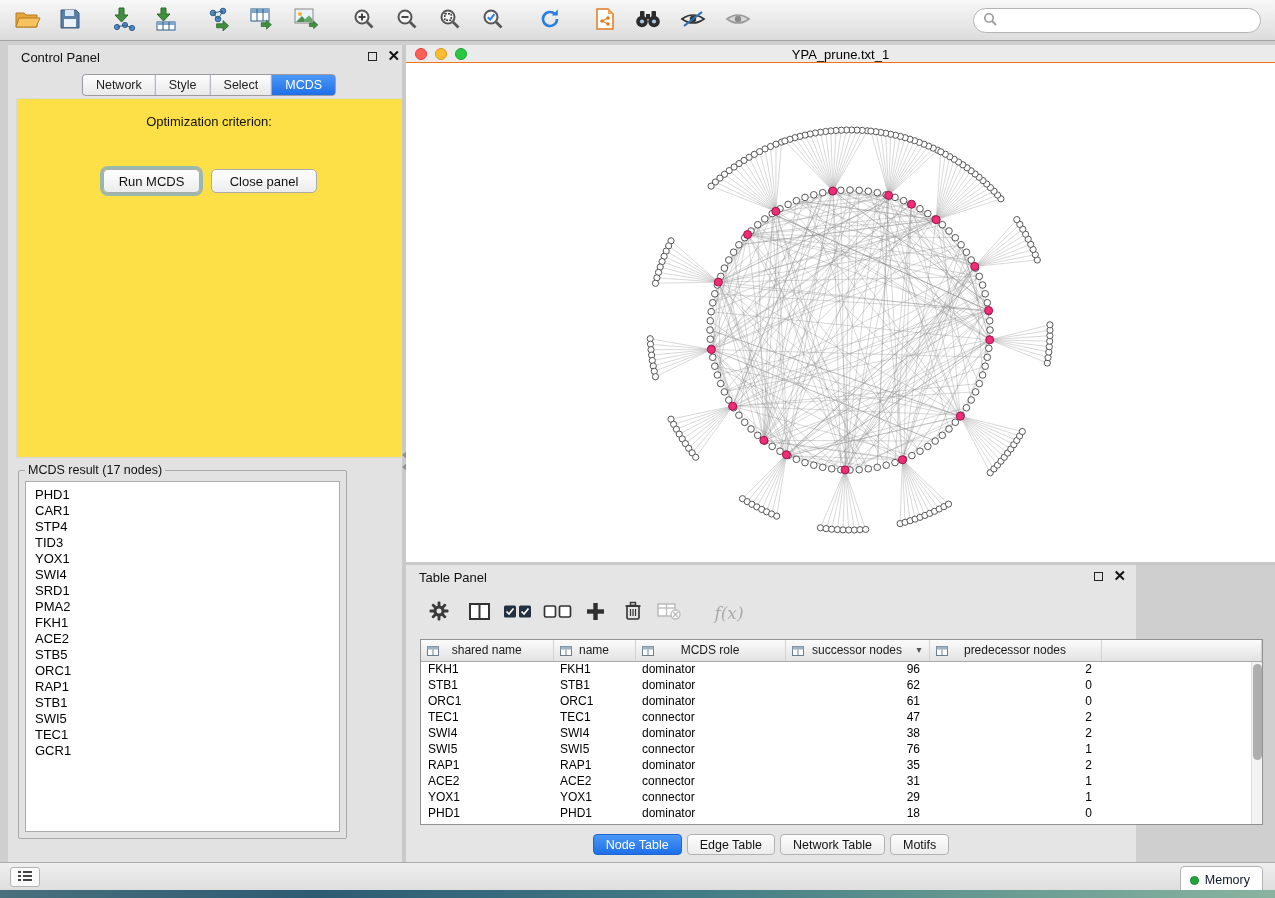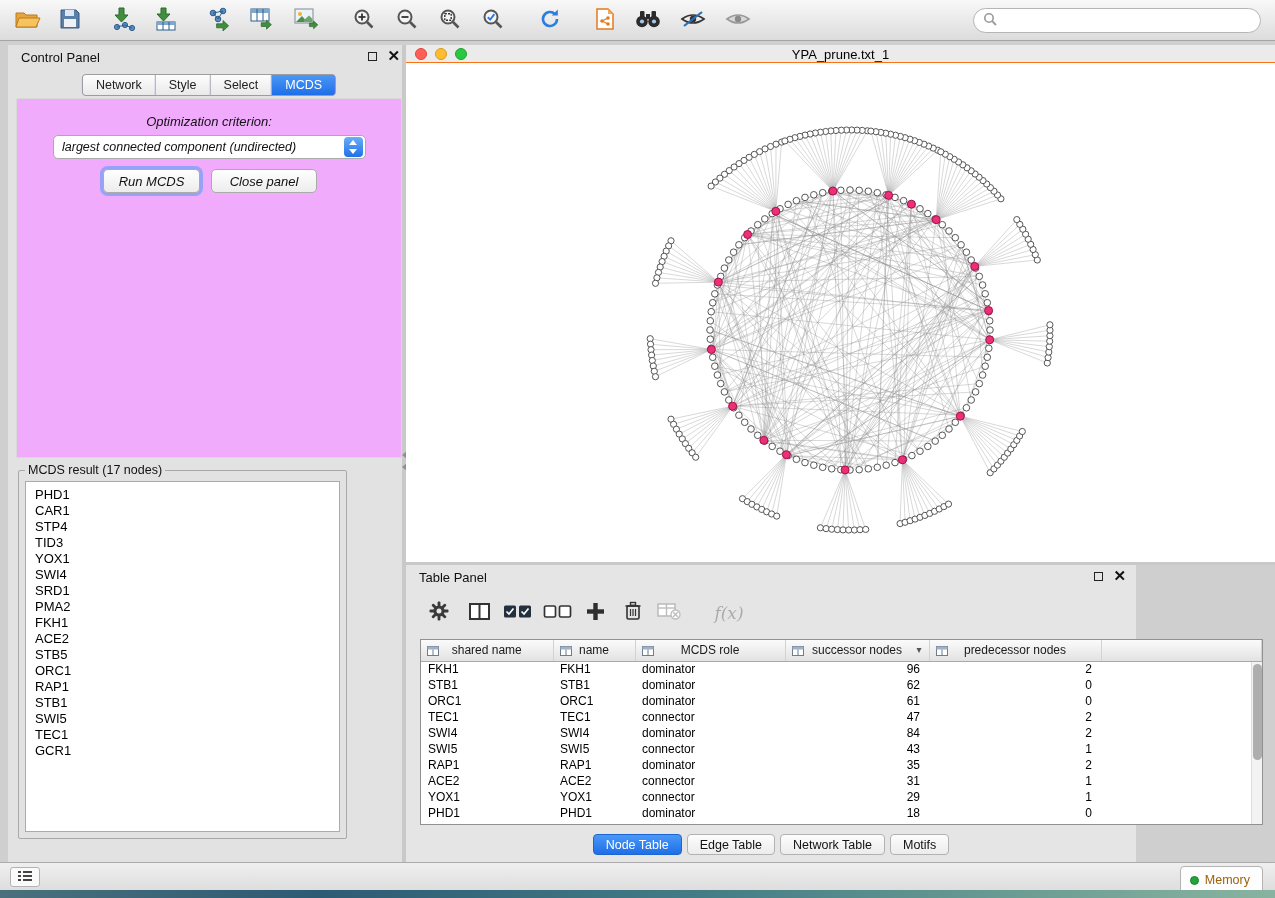--- a/index.html
+++ b/index.html
@@ -26,21 +26,21 @@
   .close-x { font-size:15px; font-weight:bold; color:#111; line-height:12px; }
 
   #cp-tabs { position:absolute; left:50%; transform:translateX(-50%); top:29px; display:flex;
     border:1px solid #9d9d9d; border-radius:4px; overflow:hidden; background:#8b5cf6; }
   .cp-tab { padding:3px 13px; font-size:12.5px; color:#222; background:linear-gradient(#fdfdfd,#e9e9e9);
     border-right:1px solid #b9b9b9; }
   .cp-tab:last-child { border-right:none; }
   .cp-tab.active { background:linear-gradient(#4a98f7,#1e6fe8); color:#fff; }
 
   #cp-inner { position:absolute; left:8px; top:53px; width:386px; height:360px;
-    background:#f0abfc; border:1px solid #d8d8d8; border-radius:2px;font-style:italic; }
+    background:#fde047; border:1px solid #d8d8d8; border-radius:2px; }
   #opt-label { position:absolute; left:0; top:15px; width:100%; text-align:center; font-size:13px; color:#111; }
   #criterion-select { position:absolute; left:36px; top:36px; width:313px; height:24px; background:#fff;
     border:1px solid #ababab; border-radius:5px; display:flex; align-items:center; }
   #criterion-select .sel-text { flex:1; font-size:12.5px; padding-left:8px; color:#111; white-space:nowrap; }
   .sel-arrows { width:19px; height:20px; margin-right:2px; border-radius:4px;
     background:linear-gradient(#6aaefb,#2071e4); position:relative; }
   .sel-arrows::before, .sel-arrows::after { content:""; position:absolute; left:5px;
     border-left:4.5px solid transparent; border-right:4.5px solid transparent; }
   .sel-arrows::before { top:3px; border-bottom:5px solid #fff; }
   .sel-arrows::after { bottom:3px; border-top:5px solid #fff; }
@@ -101,21 +101,21 @@
   .tp-tab { height:21px; padding:0 12px; font-size:12.5px; display:flex; align-items:center;
     color:#111; background:linear-gradient(#fdfdfd,#ececec); border:1px solid #b2b2b2; border-radius:4px;margin-top:33px; }
   .tp-tab.active { background:linear-gradient(#4a98f7,#1e6fe8); border-color:#1d66cf; color:#fff; }
 
   
   #status-bar { position:absolute; left:0; top:862px; width:1275px; height:28px;
     background:linear-gradient(#efefef,#dedede); border-top:1px solid #ababab; }
   #status-list-btn { position:absolute; left:10px; top:4px; width:30px; height:20px; background:#fafafa;
     border:1px solid #b3b3b3; border-radius:3px; display:flex; align-items:center; justify-content:center; }
   #memory-btn { position:absolute; right:12px; top:3px; height:28px; padding:0 12px 0 9px; background:#fdfdfd;
-    border:1px solid #b3b3b3; border-radius:4px; display:flex; align-items:center; gap:6px; font-size:12.5px; color:#a16207; }
+    border:1px solid #b3b3b3; border-radius:4px; display:flex; align-items:center; gap:6px; font-size:12.5px; color:#0f172a; }
   #memory-dot { width:9px; height:9px; border-radius:50%; background:#23a33b; border:1px solid #188328; }
   #desktop-strip { position:absolute; left:0; top:890px; width:1275px; height:8px;
     background:linear-gradient(90deg,#49707c,#2d5b74 25%,#447c86 55%,#6b9d93 80%,#89b3a0); }
 </style>
 </head>
 <body>
 
 <div id="app">
 
   <div id="main-toolbar">
@@ -272,24 +272,20 @@
 
     <div id="cp-tabs">
       <div class="cp-tab">Network</div>
       <div class="cp-tab">Style</div>
       <div class="cp-tab">Select</div>
       <div class="cp-tab active">MCDS</div>
     </div>
 
     <div id="cp-inner">
       <div id="opt-label">Optimization criterion:</div>
-      <div id="criterion-select">
-        <span class="sel-text">largest connected component (undirected)</span>
-        <span class="sel-arrows"></span>
-      </div>
       <div class="btn" id="run-btn">Run MCDS</div>
       <div class="btn" id="closepanel-btn">Close panel</div>
     </div>
 
     <fieldset id="mcds-fieldset">
       <legend>MCDS result (17 nodes)</legend>
       <div id="mcds-list">
           <div class="mcds-item">PHD1</div>
           <div class="mcds-item">CAR1</div>
           <div class="mcds-item">STP4</div>
@@ -1167,29 +1163,29 @@
               <td>TEC1</td>
               <td>connector</td>
               <td class="num">47</td>
               <td class="num">2</td>
               <td></td>
             </tr>
             <tr>
               <td>SWI4</td>
               <td>SWI4</td>
               <td>dominator</td>
-              <td class="num">84</td>
+              <td class="num">38</td>
               <td class="num">2</td>
               <td></td>
             </tr>
             <tr>
               <td>SWI5</td>
               <td>SWI5</td>
               <td>connector</td>
-              <td class="num">43</td>
+              <td class="num">76</td>
               <td class="num">1</td>
               <td></td>
             </tr>
             <tr>
               <td>RAP1</td>
               <td>RAP1</td>
               <td>dominator</td>
               <td class="num">35</td>
               <td class="num">2</td>
               <td></td>

